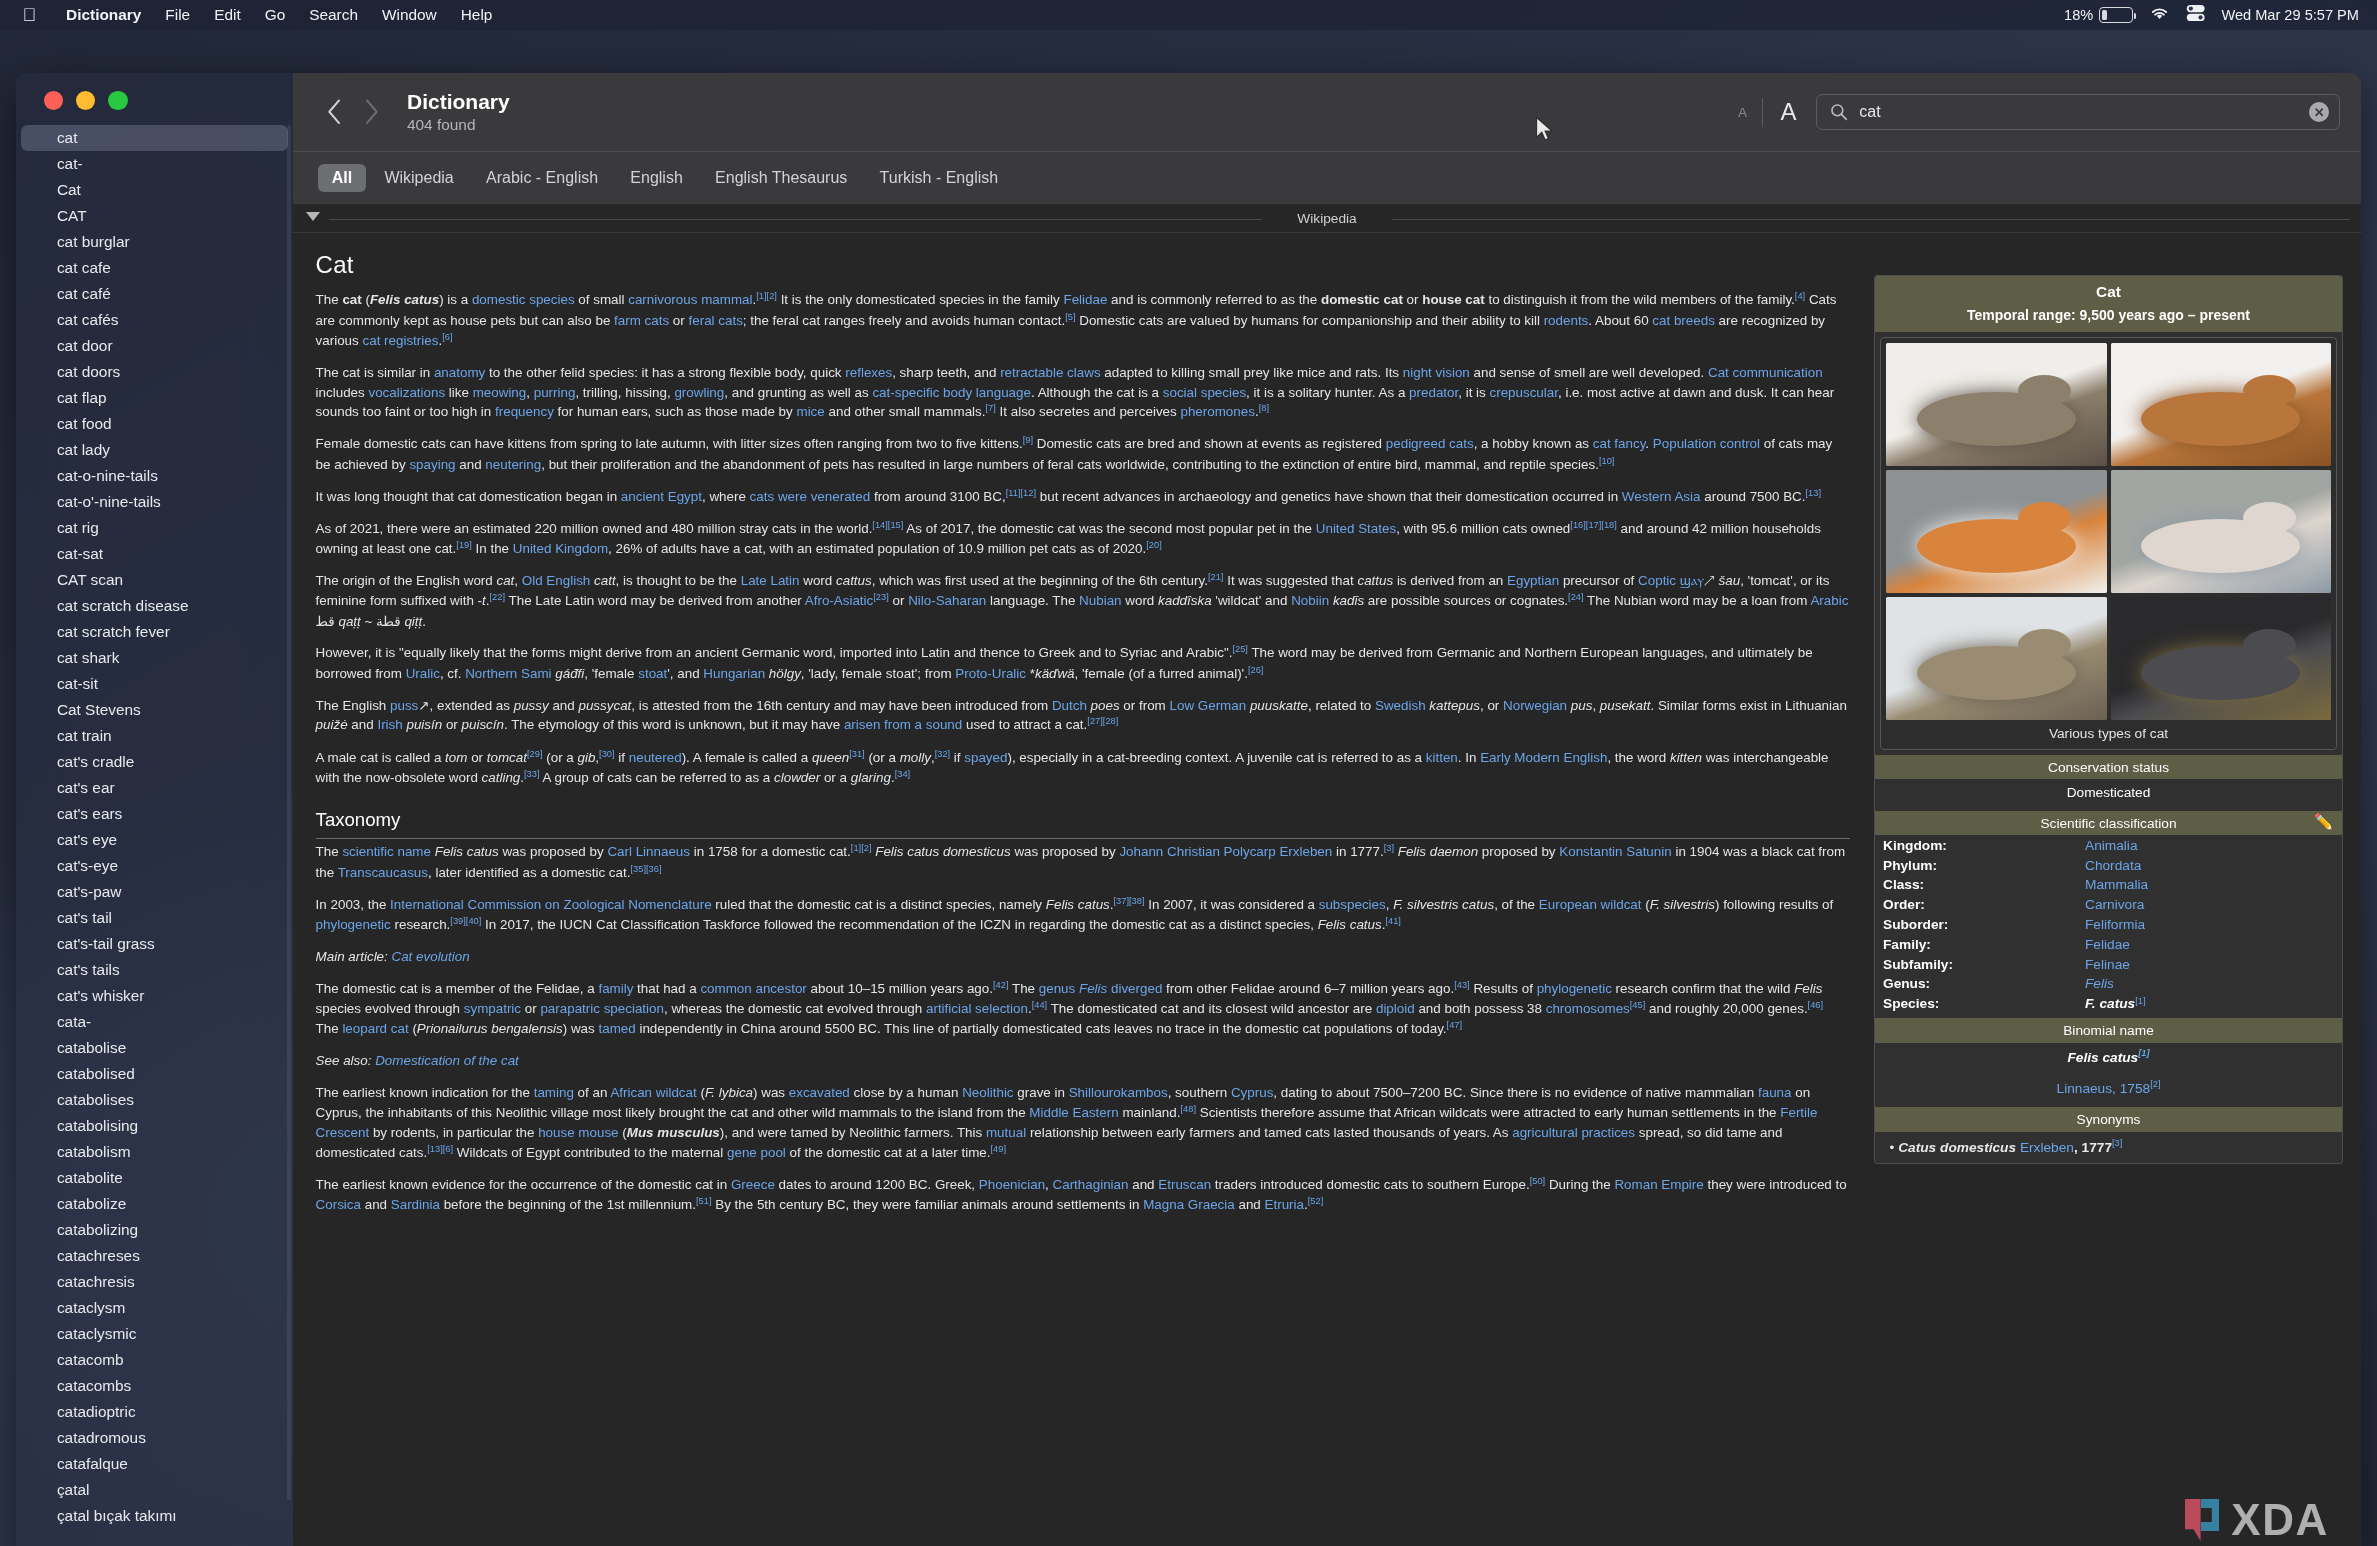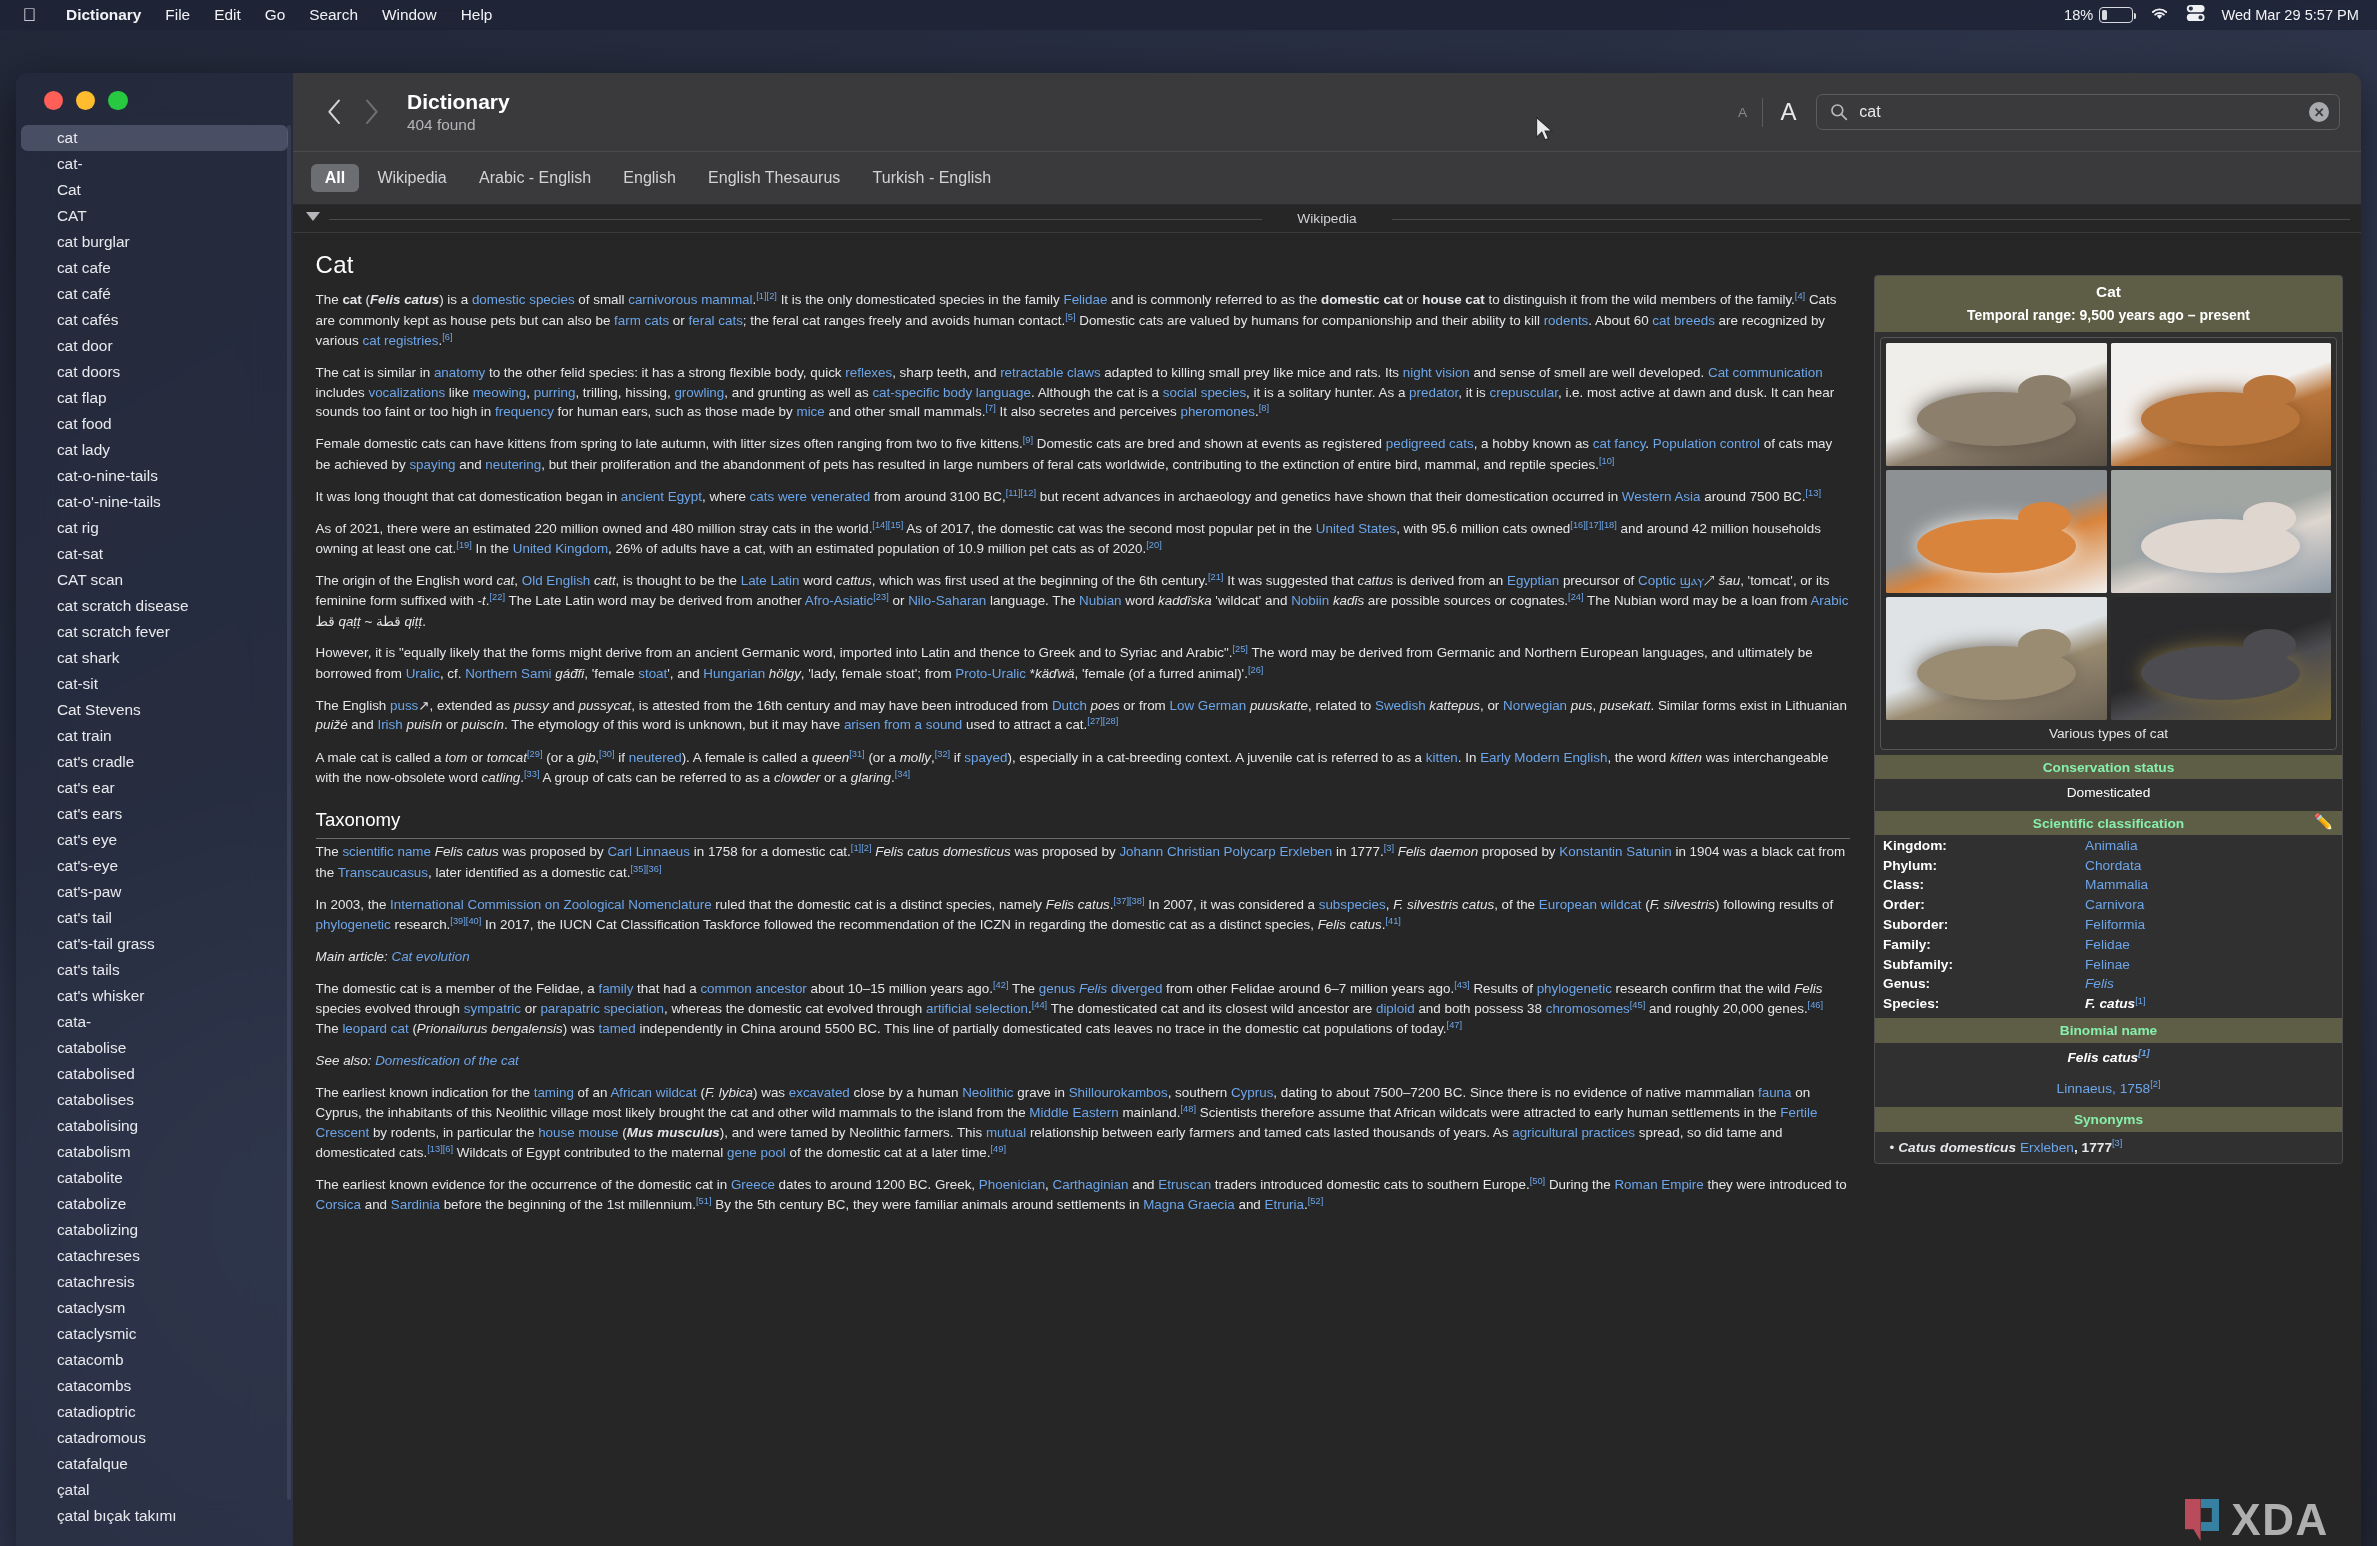--- a/index.html
+++ b/index.html
@@ -122,21 +122,21 @@
   #dicttabs {
     height: 53px; flex: 0 0 53px;
     display: flex; align-items: center; gap: 4.9px;
     padding: 0 19.4px 0 18px;
     border-bottom: 0.8px solid #2b2b2d;
   }
   .dtab {
     font-size: 16px; color: #d2d3d6;
     padding: 4.9px 13.7px; border-radius: 5.7px; white-space: nowrap;
   }
-  .dtab.active { background: #6d6e72; color: #ffffff; font-weight: bold; }
+  .dtab.active { background: #6d6e72; color: #ffffff; font-weight: bold; margin-left: 7px; }
   
   #article-area {
     flex: 1; background: #262627; position: relative; overflow: hidden;
     display: flex; flex-direction: column;
   }
   #src-header {
     height: 27.5px; flex: 0 0 27.5px;
     display: flex; align-items: center; justify-content: center;
     position: relative;
     border-bottom: 0.8px solid #3a3a3b;
@@ -198,22 +198,22 @@
     color: #ffffff;
   }
   .ib-imgbox {
     border: 0.8px solid #565658; border-radius: 4px; margin: 4.9px;
     padding: 4.9px; background: #2d2d2e;
   }
   .ib-grid { display: grid; grid-template-columns: 1fr 1fr; gap: 4px; }
   .ib-cell { height: 123px; border-radius: 1.6px; overflow: hidden; position: relative; }
   .ib-caption { text-align: center; font-size: 13.7px; padding: 6.5px 0 2.4px; color: #e3e4e6; }
   .ib-section {
-    background: #5e5d45; text-align: center; font-weight: bold;
-    color: #86efac; padding: 4.9px 3.2px; margin-top: 4.9px; position: relative;
+    background: #5e5d45; text-align: center; font-weight: normal;
+    color: #ffffff; padding: 4.9px 3.2px; margin-top: 4.9px; position: relative;
   }
   .ib-pencil { position: absolute; right: 8px; top: 2.4px; font-size: 15.4px; }
   .ib-center { text-align: center; padding: 5.7px 3.2px; color: #ffffff; }
   .ib-row { display: flex; padding: 2.4px 0 2.4px 8px; }
   .ib-key { width: 202px; font-weight: bold; color: #ffffff; }
   .ib-val { color: #6ca5e8; }
   .ib-val.dark { color: #ffffff; font-weight: bold; font-style: italic; }
   .ib-val.ital { font-style: italic; }
   .ib-bi { text-align: center; font-weight: bold; font-style: italic; color: #ffffff; padding: 4.9px 0 1.6px; }
   .ib-auth { text-align: center; color: #6ca5e8; padding: 13px 0 6.5px; }

